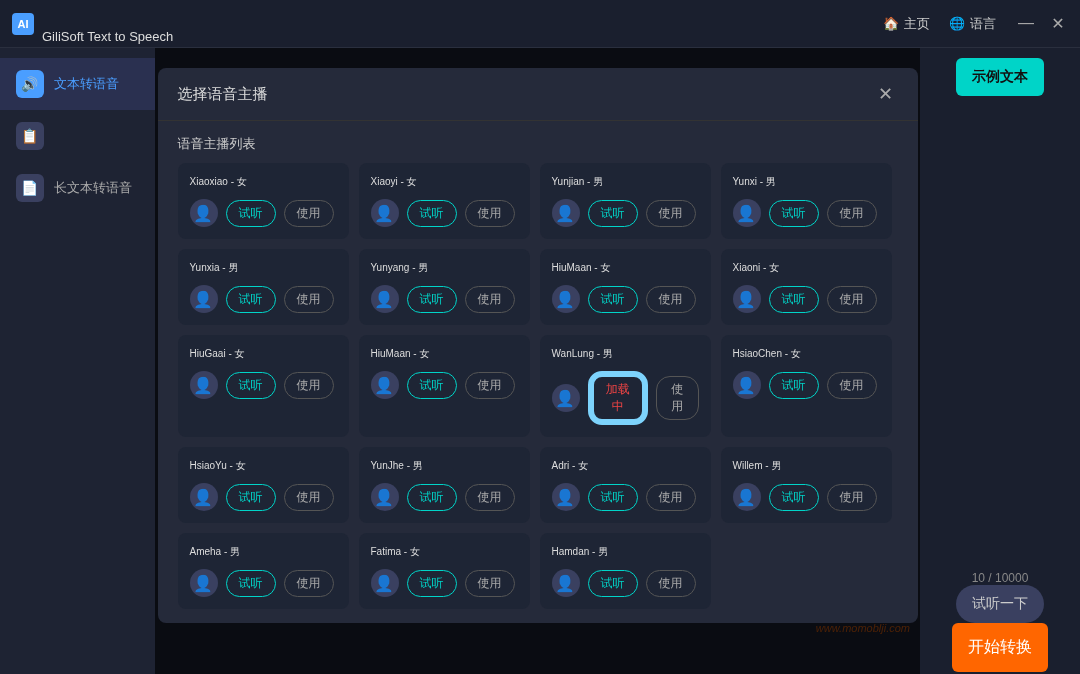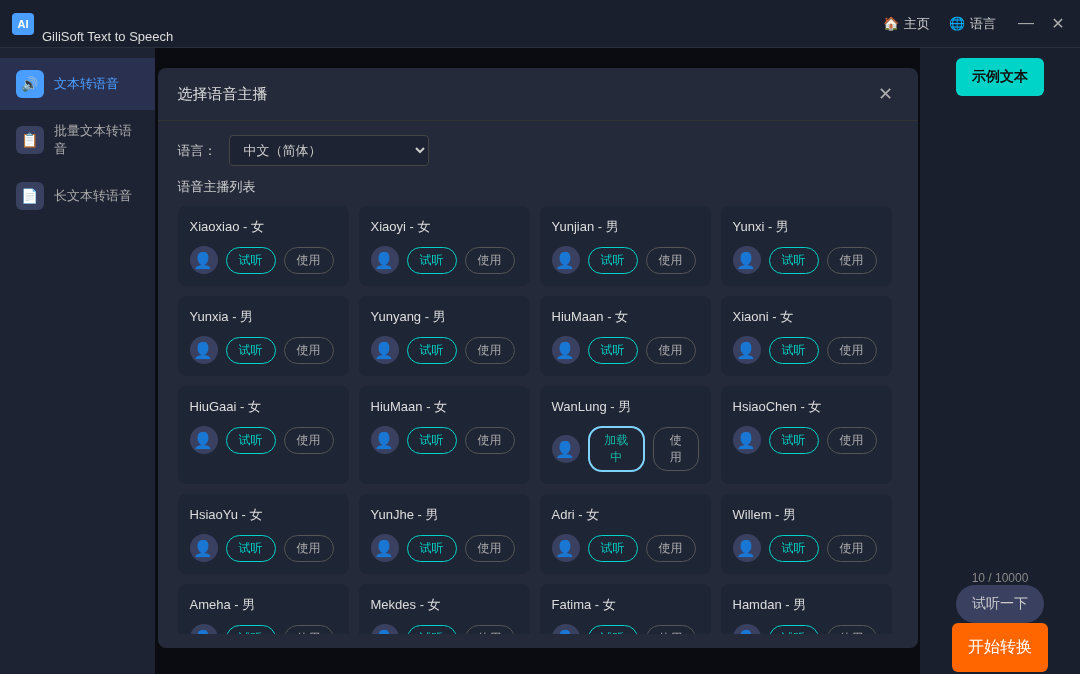--- a/index.html
+++ b/index.html
@@ -269,21 +269,21 @@
     }
     .voice-card {
       background: #1e2535;
       border-radius: 8px;
       padding: 12px;
       display: flex;
       flex-direction: column;
       gap: 10px;
     }
     .voice-name {
-      font-size: 13px;
+      font-size: 10px;
       color: #ddd;
     }
     .voice-actions {
       display: flex;
       align-items: center;
       gap: 8px;
     }
     .voice-avatar {
       width: 28px;
       height: 28px;
@@ -310,22 +310,22 @@
       border: 1px solid #555;
       color: #aaa;
       border-radius: 14px;
       padding: 4px 12px;
       font-size: 12px;
       cursor: pointer;
       font-family: inherit;
     }
     .btn-loading {
       background: transparent;
-      border: 2px solid #7dd3fc;
-      color: #14b8a6;
+      border: 6px solid #7dd3fc;
+      color: #ef4444;
       border-radius: 14px;
       padding: 4px 12px;
       font-size: 12px;
       cursor: pointer;
       font-family: inherit;
     }
 
     
     .watermark {
       position: absolute;
@@ -371,43 +371,36 @@
 
 <div class="main-layout">
 
   <div class="sidebar">
     <div class="sidebar-item active">
       <div class="sidebar-icon">🔊</div>
       <span>文本转语音</span>
     </div>
     <div class="sidebar-item">
       <div class="sidebar-icon">📋</div>
-      <span>批量文本转语音</span>
     </div>
     <div class="sidebar-item">
       <div class="sidebar-icon">📄</div>
       <span>长文本转语音</span>
     </div>
   </div>
 
   <div class="content-area">
 
     <div class="modal-overlay">
       <div class="modal">
         <div class="modal-header">
           <span class="modal-title">选择语音主播</span>
           <div class="modal-close">✕</div>
         </div>
         <div class="modal-body">
-          <div class="lang-row">
-            <span class="lang-label">语言：</span>
-            <select class="lang-select">
-              <option>中文（简体）</option>
-            </select>
-          </div>
           <div class="voice-list-label">语音主播列表</div>
           <div class="voice-grid-container">
             <div class="voice-grid" id="voice-grid">
             <div class="voice-card">
                   <div class="voice-name">Xiaoxiao - 女</div>
                   <div class="voice-actions">
                     <div class="voice-avatar">👤</div>
                     <button class="btn-preview">试听</button>
                     <button class="btn-use">使用</button>
                   </div>
@@ -527,28 +520,20 @@
                 <div class="voice-card">
                   <div class="voice-name">Willem - 男</div>
                   <div class="voice-actions">
                     <div class="voice-avatar">👤</div>
                     <button class="btn-preview">试听</button>
                     <button class="btn-use">使用</button>
                   </div>
                 </div>
                 <div class="voice-card">
                   <div class="voice-name">Ameha - 男</div>
-                  <div class="voice-actions">
-                    <div class="voice-avatar">👤</div>
-                    <button class="btn-preview">试听</button>
-                    <button class="btn-use">使用</button>
-                  </div>
-                </div>
-                <div class="voice-card">
-                  <div class="voice-name">Mekdes - 女</div>
                   <div class="voice-actions">
                     <div class="voice-avatar">👤</div>
                     <button class="btn-preview">试听</button>
                     <button class="btn-use">使用</button>
                   </div>
                 </div>
                 <div class="voice-card">
                   <div class="voice-name">Fatima - 女</div>
                   <div class="voice-actions">
                     <div class="voice-avatar">👤</div>

